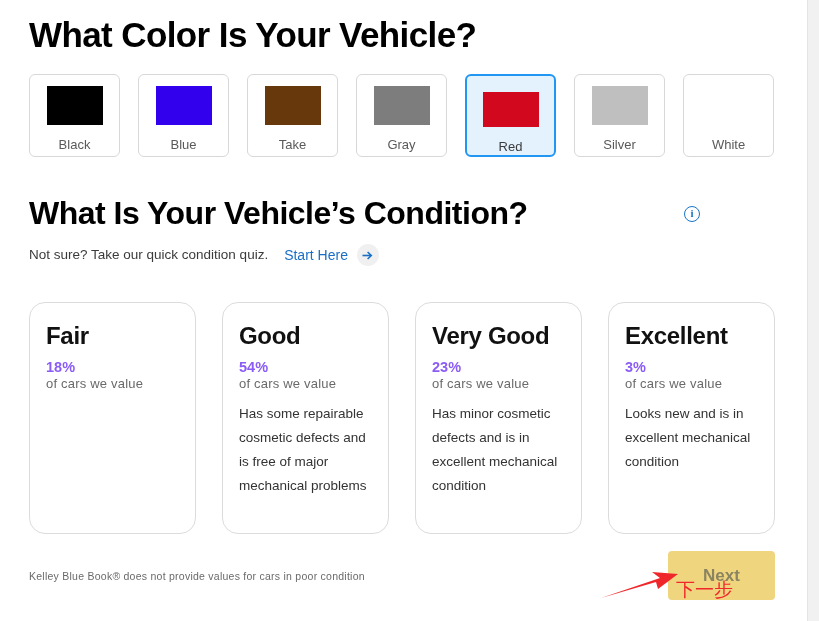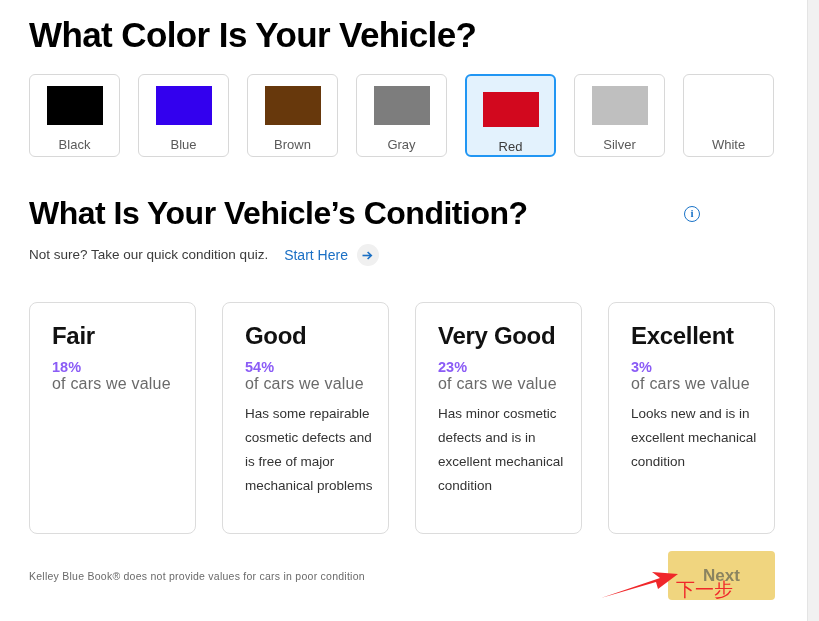--- a/index.html
+++ b/index.html
@@ -156,42 +156,42 @@
     position: absolute;
     left: 29px;
     top: 302px;
     display: flex;
     gap: 26px;
   }
   .cond-card {
     width: 167px;
     height: 232px;
     border: 1px solid #dcdcdc;
-    border-radius: 8px;
+    border-radius: 16px;
     background: #ffffff;
-    padding: 18px 15px 10px 22px;
+    padding: 18px 15px 10px 16px;
     cursor: pointer;
   }
   .cond-title {
     font-size: 24px;
     font-weight: bold;
     color: #111111;
     letter-spacing: -0.3px;
     line-height: 29px;
   }
   .cond-pct {
     margin-top: 9px;
     font-size: 14.5px;
     font-weight: bold;
     color: #8b5cf6;
     line-height: 17px;
   }
   .cond-sub {
     margin-top: 1px;
-    font-size: 16px;
+    font-size: 13px;
     color: #6a6a6a;
     letter-spacing: 0.2px;
     line-height: 14px;
   }
   .cond-desc {
     margin-top: 11px;
     font-size: 13.5px;
     color: #333333;
     line-height: 24px;
   }
@@ -260,21 +260,21 @@
       <div class="color-label">Black</div>
     </div>
 
     <div class="color-card">
       <div class="swatch" style="background:#3300ee;"></div>
       <div class="color-label">Blue</div>
     </div>
 
     <div class="color-card">
       <div class="swatch" style="background:#67380c;"></div>
-      <div class="color-label">Brown</div>
+      <div class="color-label">Take</div>
     </div>
 
     <div class="color-card">
       <div class="swatch" style="background:#7d7d7d;"></div>
       <div class="color-label">Gray</div>
     </div>
 
     <div class="color-card selected">
       <div class="swatch" style="background:#d2081e;"></div>
       <div class="color-label">Red</div>

